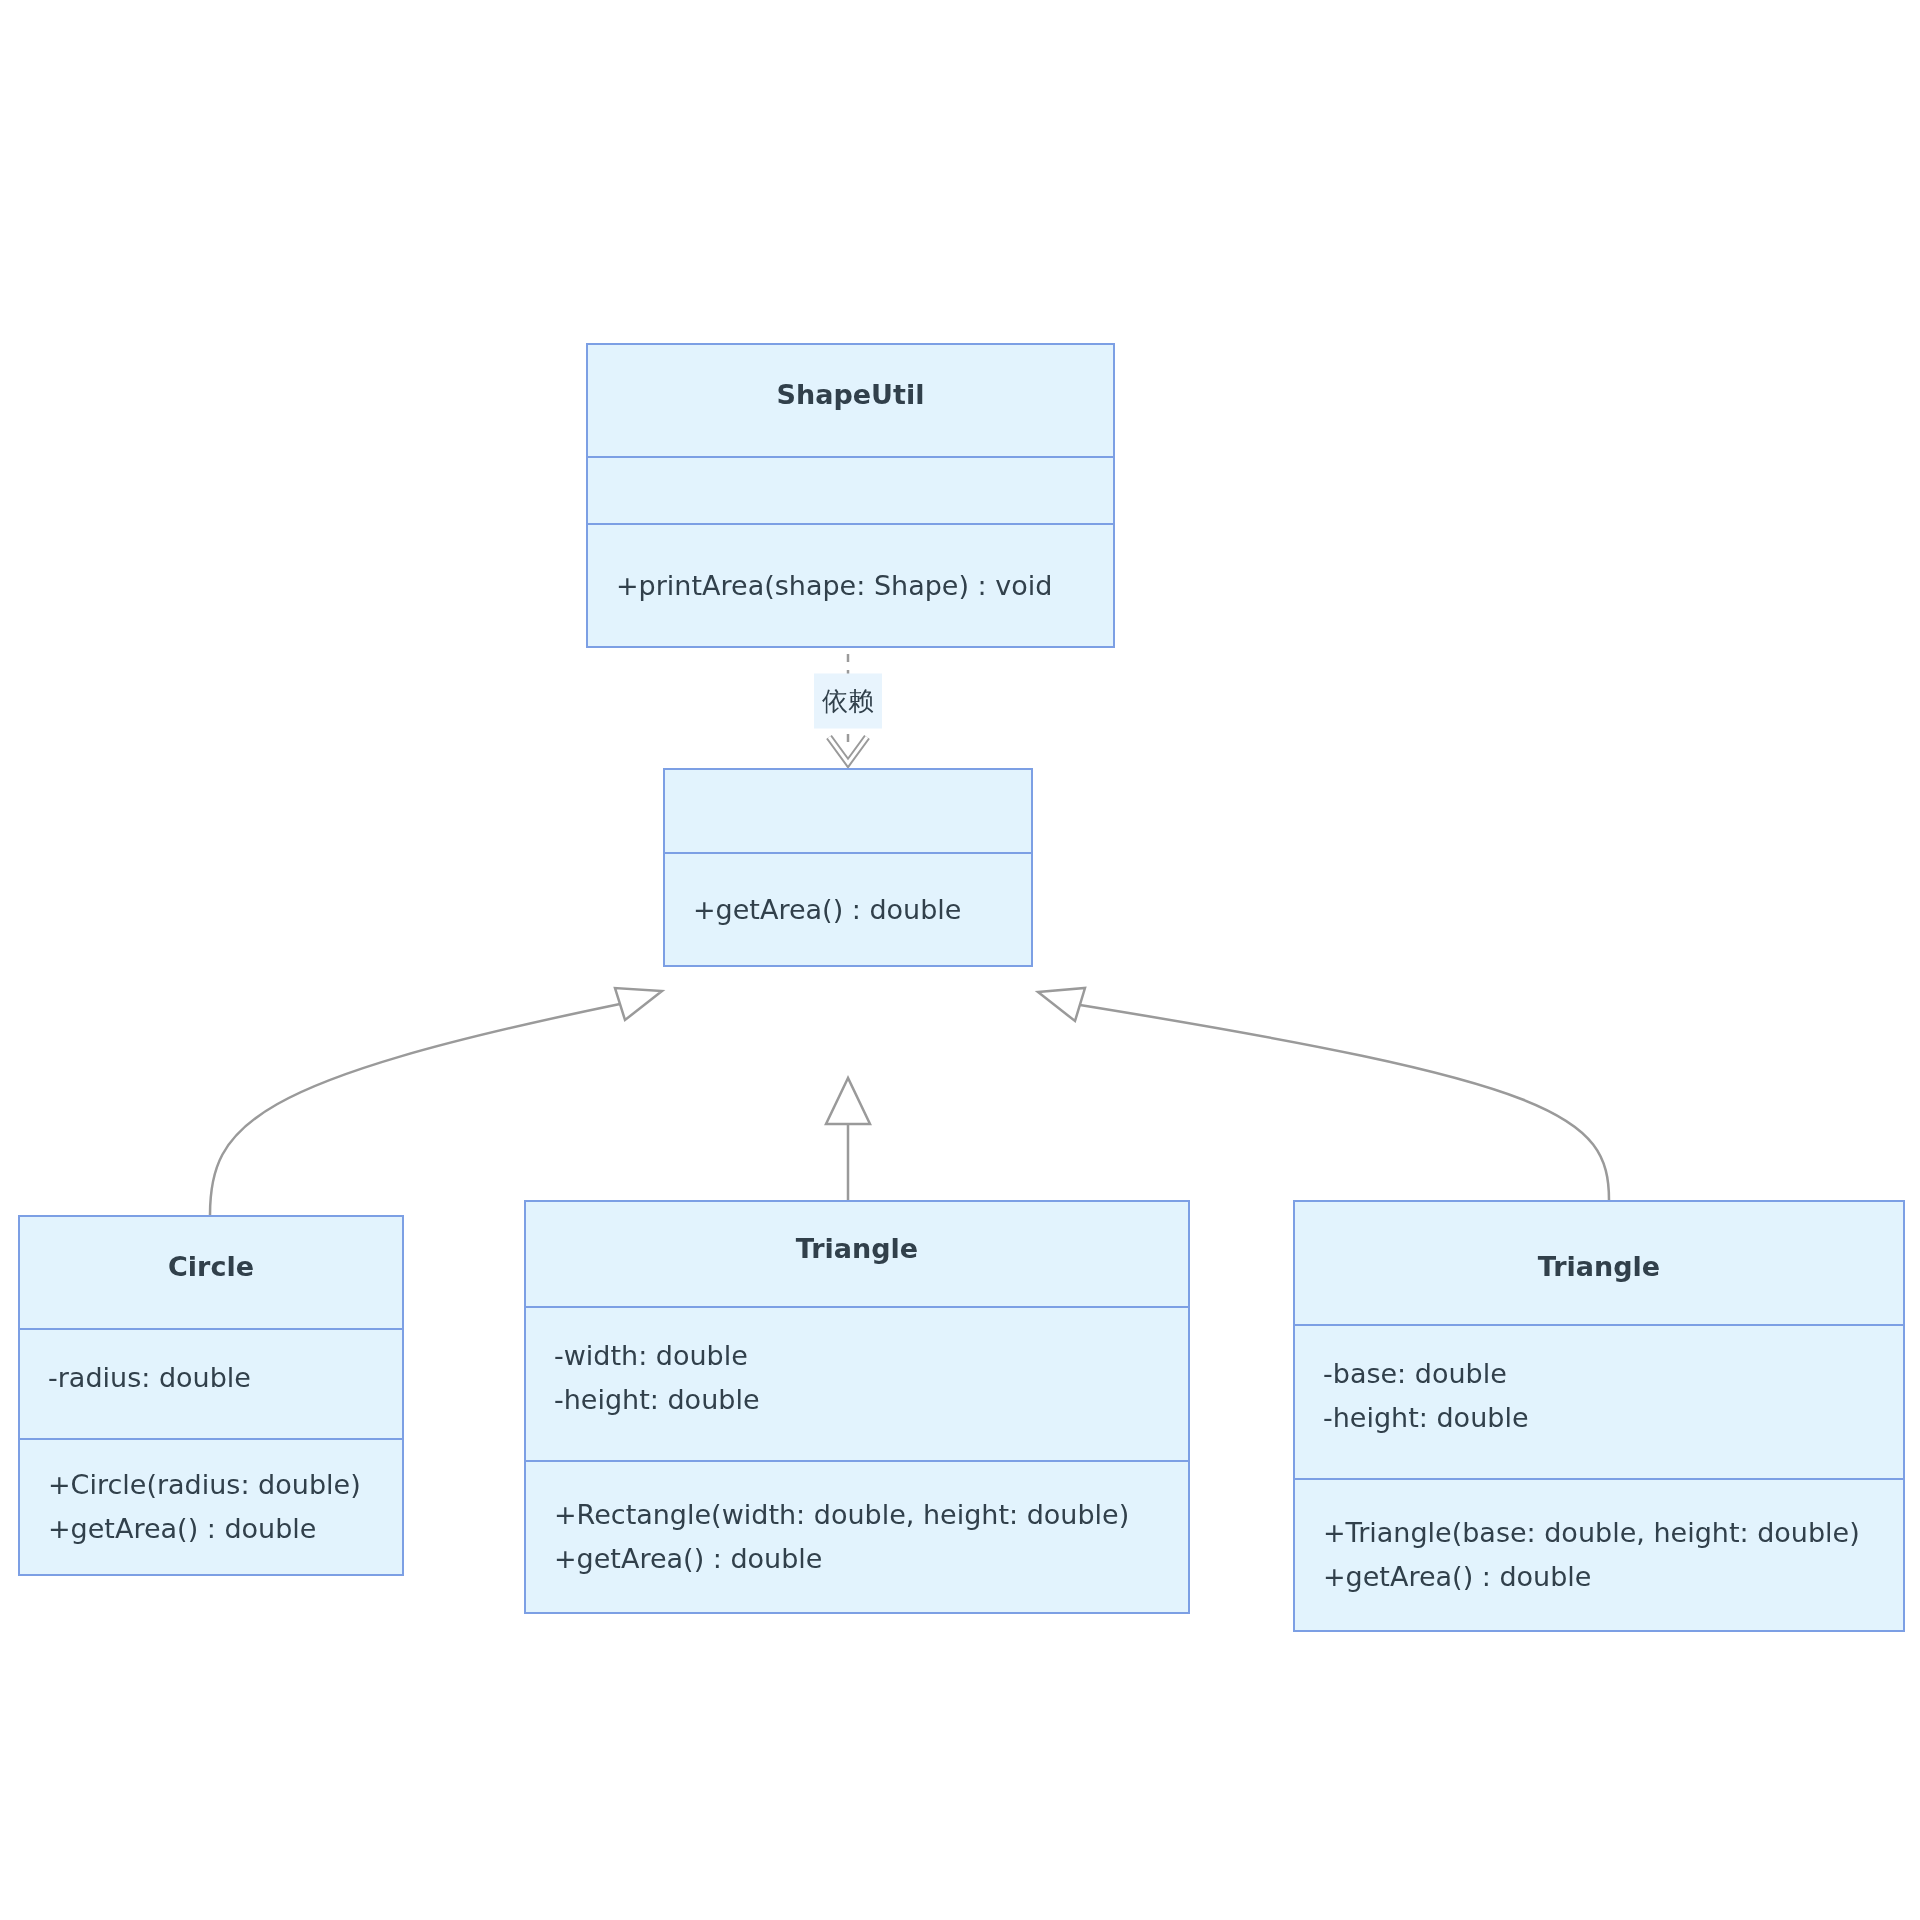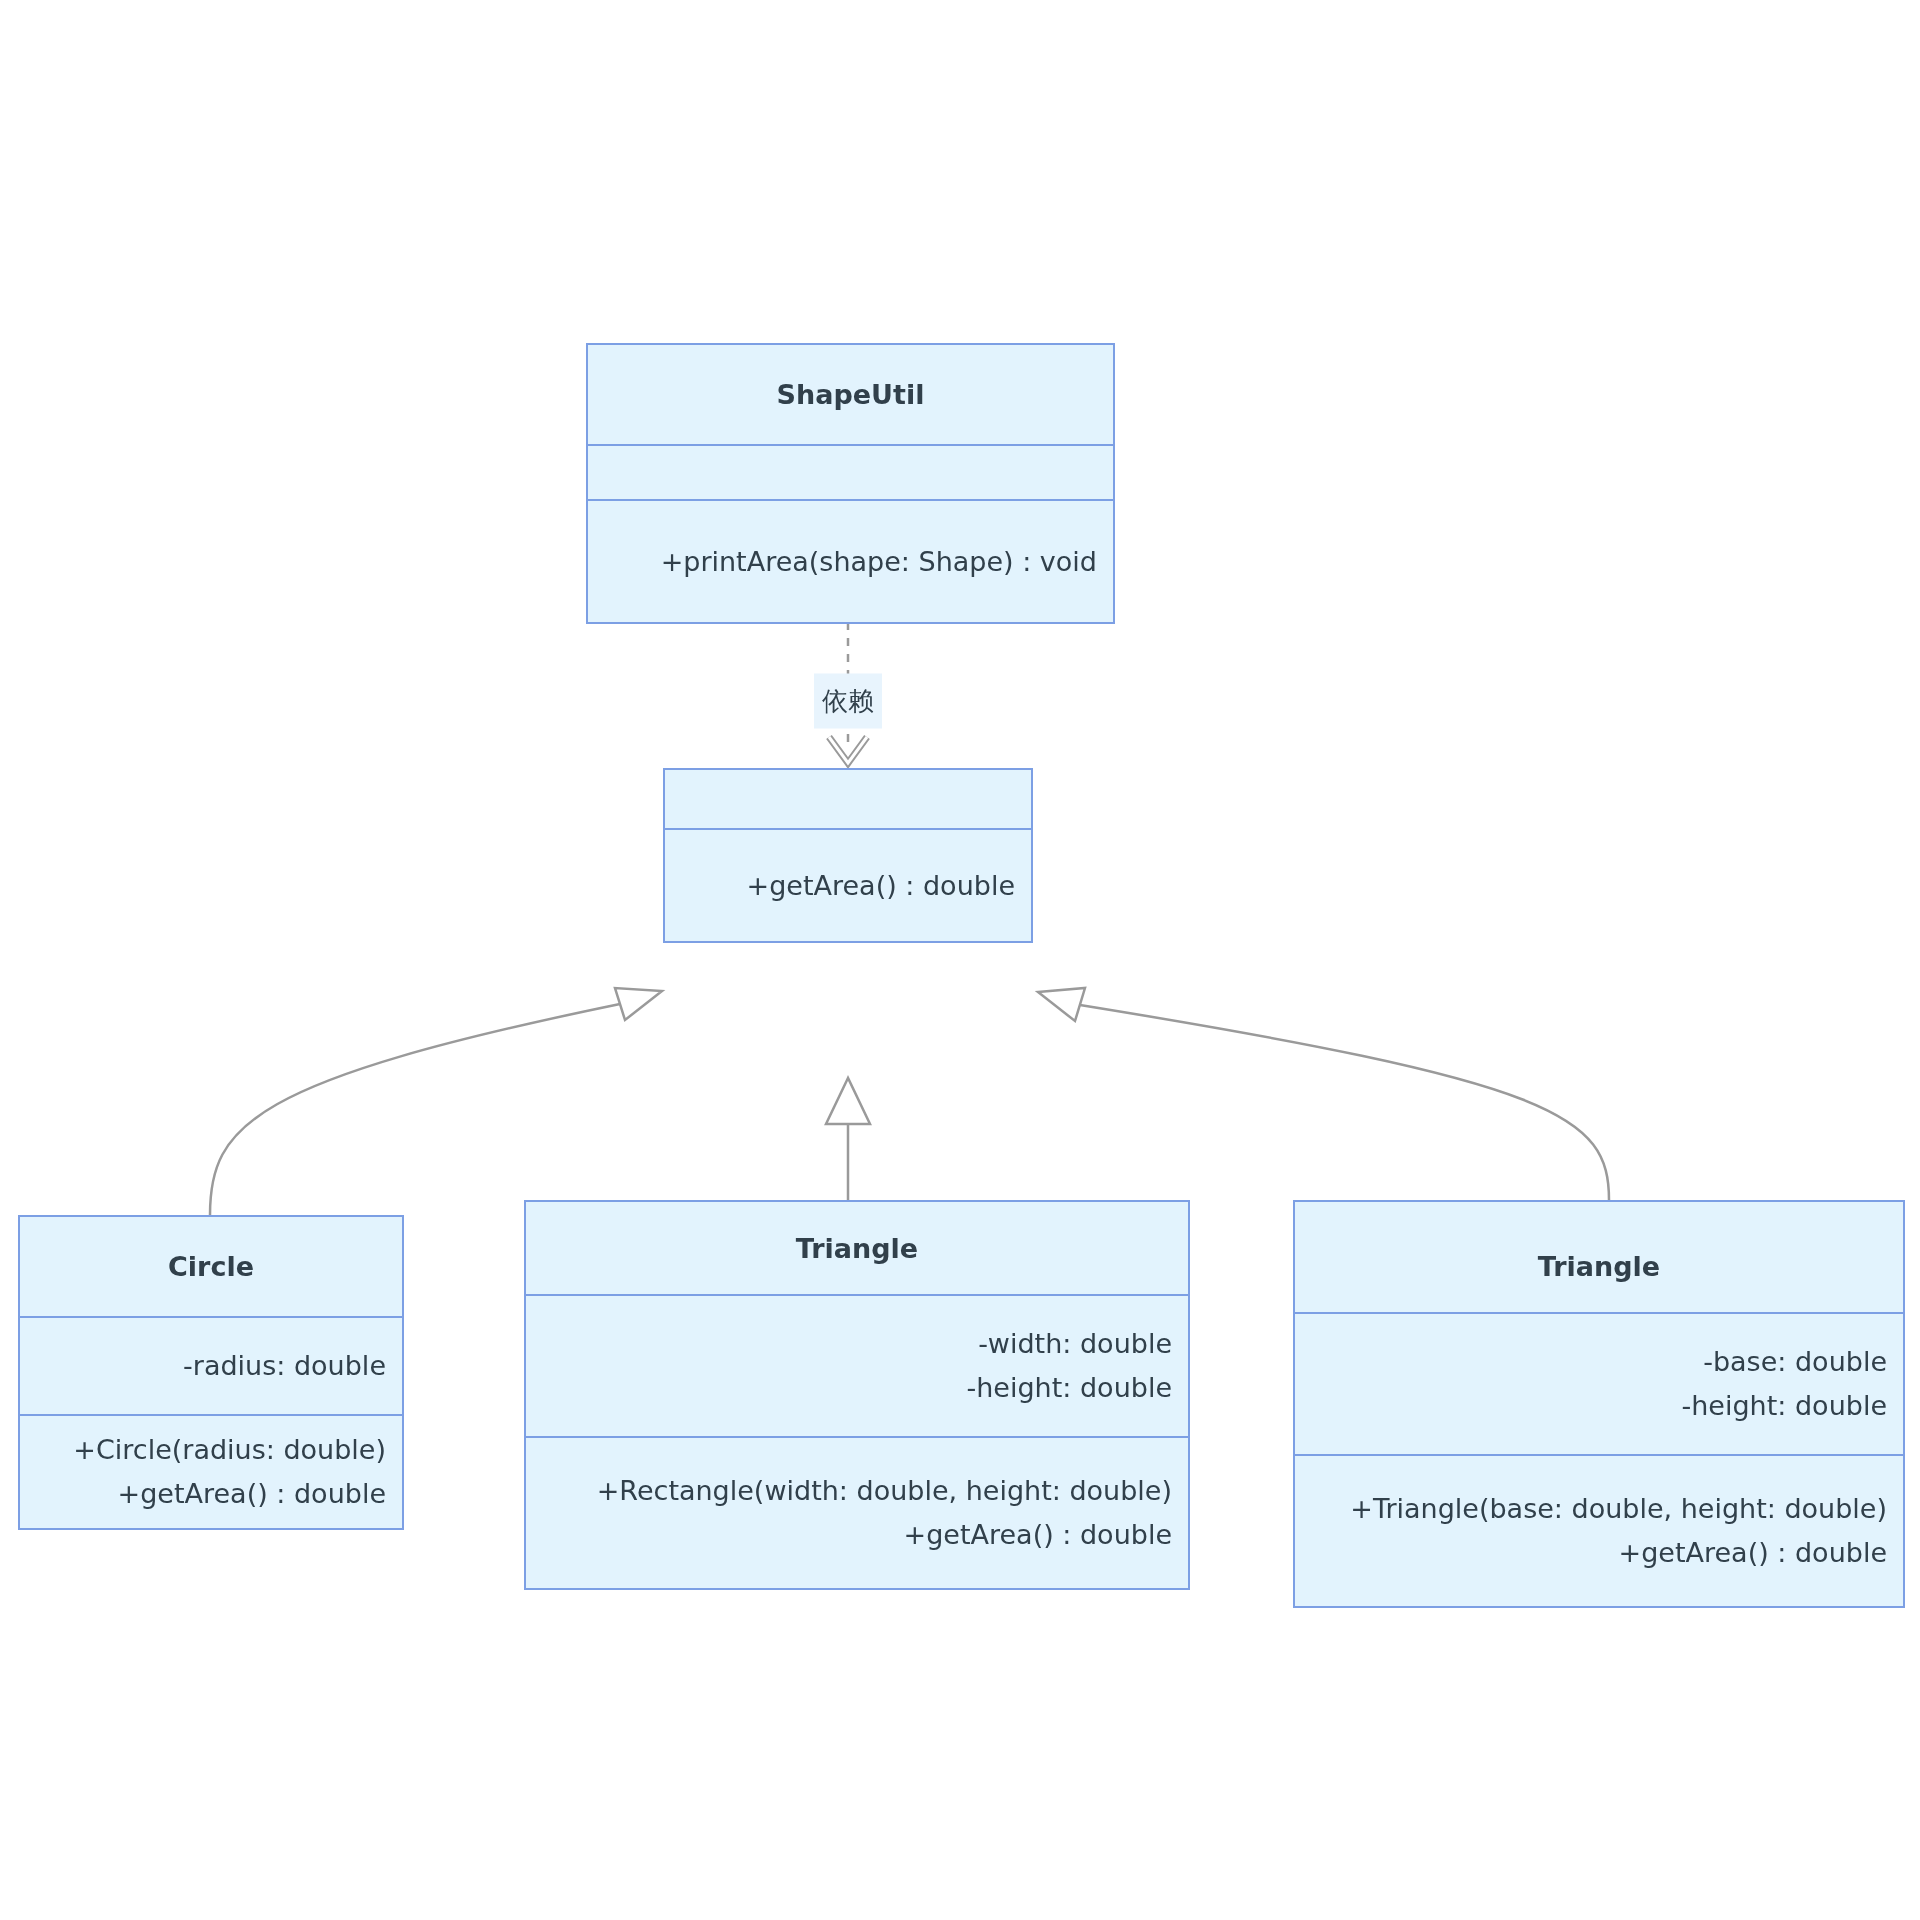--- a/index.html
+++ b/index.html
@@ -27,37 +27,37 @@
     box-sizing:border-box;
     font-size:27px;
   }
   .sec{
     box-sizing:border-box;
     display:flex;flex-direction:column;justify-content:center;
   }
   .sec + .sec{border-top:2px solid var(--box-border);}
   .sec.title{align-items:center;font-weight:bold;text-align:right;}
   .sec.title .stereotype{font-weight:normal;}
-  .sec.attrs,.sec.methods{align-items:flex-end;padding:0 16px;}
+  .sec.attrs,.sec.methods{align-items:flex-start;padding:0 28px;margin-top:12px;}
   .line{line-height:1.62;white-space:nowrap;}
 
   #box-shapeutil{left:586px;top:343px;width:529px;}
   #box-shapeutil .title{height:99px;}
   #box-shapeutil .attrs{height:55px;}
   #box-shapeutil .methods{height:123px;}
 
   #box-shape{left:663px;top:768px;width:370px;}
   #box-shape .title{height:141px;}
   #box-shape .attrs{height:58px;}
   #box-shape .methods{height:113px;}
 
   #box-circle{left:18px;top:1215px;width:386px;}
   #box-circle .title{height:99px;}
   #box-circle .attrs{height:98px;}
-  #box-circle .methods{height:114px;}
+  #box-circle .methods{height:136px;}
 
   #box-rectangle{left:524px;top:1200px;width:666px;}
   #box-rectangle .title{height:92px;}
   #box-rectangle .attrs{height:142px;}
   #box-rectangle .methods{height:152px;}
 
   #box-triangle{left:1293px;top:1200px;width:612px;}
   #box-triangle .title{height:92px;margin-top:18px;}
   #box-triangle .attrs{height:142px;}
   #box-triangle .methods{height:152px;}

